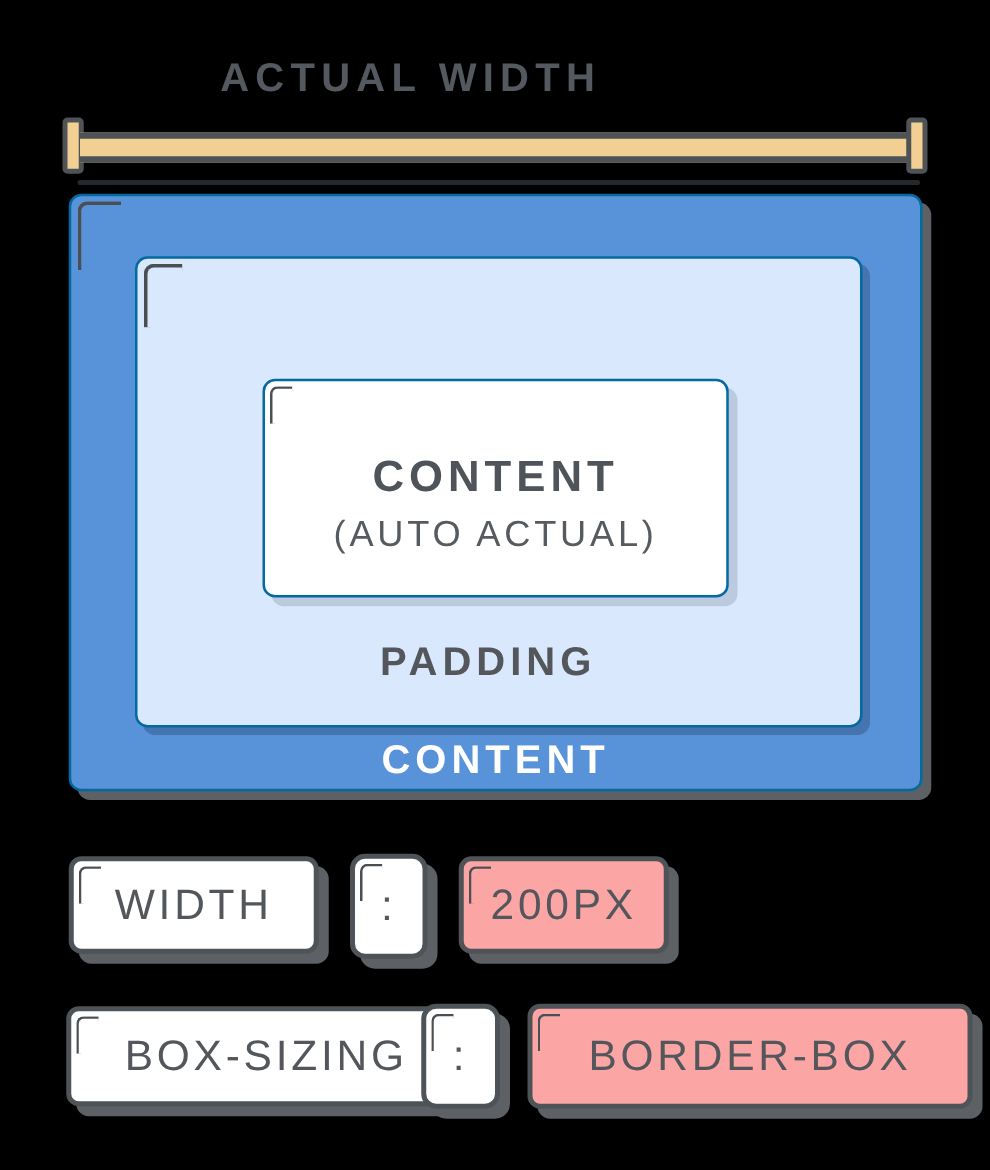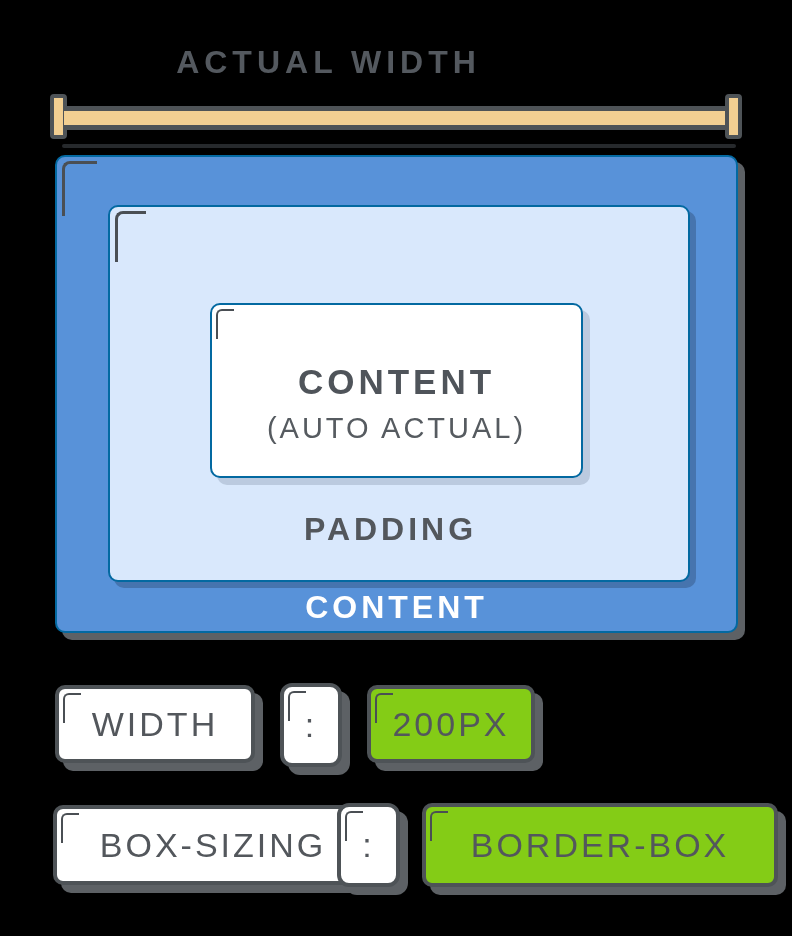--- a/index.html
+++ b/index.html
@@ -61,21 +61,21 @@
     position:absolute;left:55px;top:589px;width:683px;text-align:center;
     font-size:32px;font-weight:bold;letter-spacing:4px;color:#ffffff;
   }
   
   .chip{
     position:absolute;box-sizing:border-box;border:4px solid #4e5357;border-radius:10px;
     background:#ffffff;box-shadow:8px 8px 0 #5d6165;
     display:flex;align-items:center;justify-content:center;
     font-size:34px;font-weight:normal;letter-spacing:3px;color:#53575c;
   }
-  .chip.tan{background:#84cc16;}
+  .chip.tan{background:#fca5a5;}
   .chip.colon{border-radius:12px;}
   #chip-width      {left:55px; top:685px;width:200px;height:78px;}
   #chip-colon-1    {left:280px;top:683px;width:62px; height:84px;}
   #chip-200px      {left:367px;top:685px;width:168px;height:78px;}
   #chip-box-sizing {left:53px; top:805px;width:320px;height:80px;}
   #chip-colon-2    {left:337px;top:803px;width:63px; height:84px;}
   #chip-border-box {left:422px;top:803px;width:356px;height:84px;}
 </style>
 </head>
 <body>

